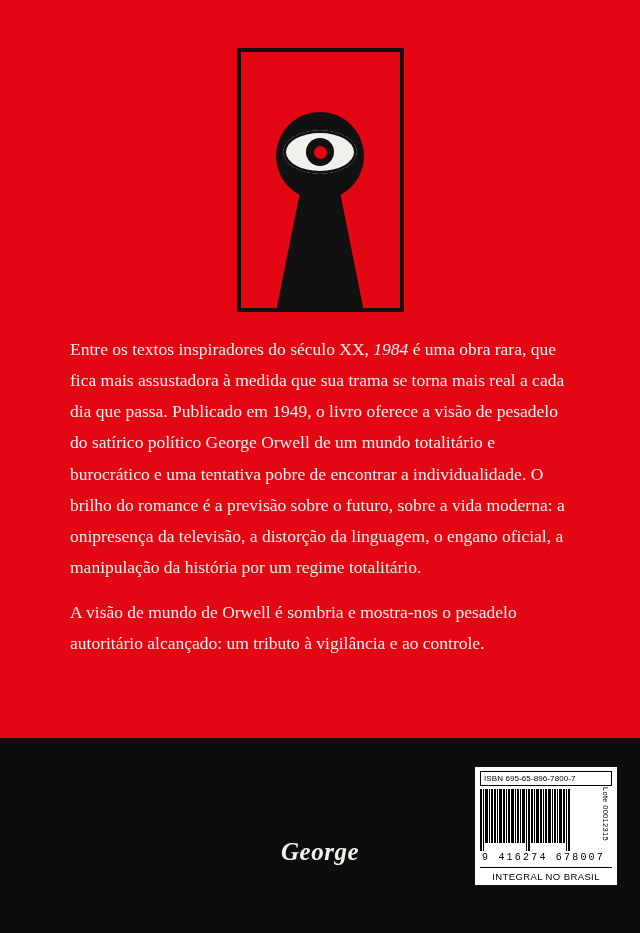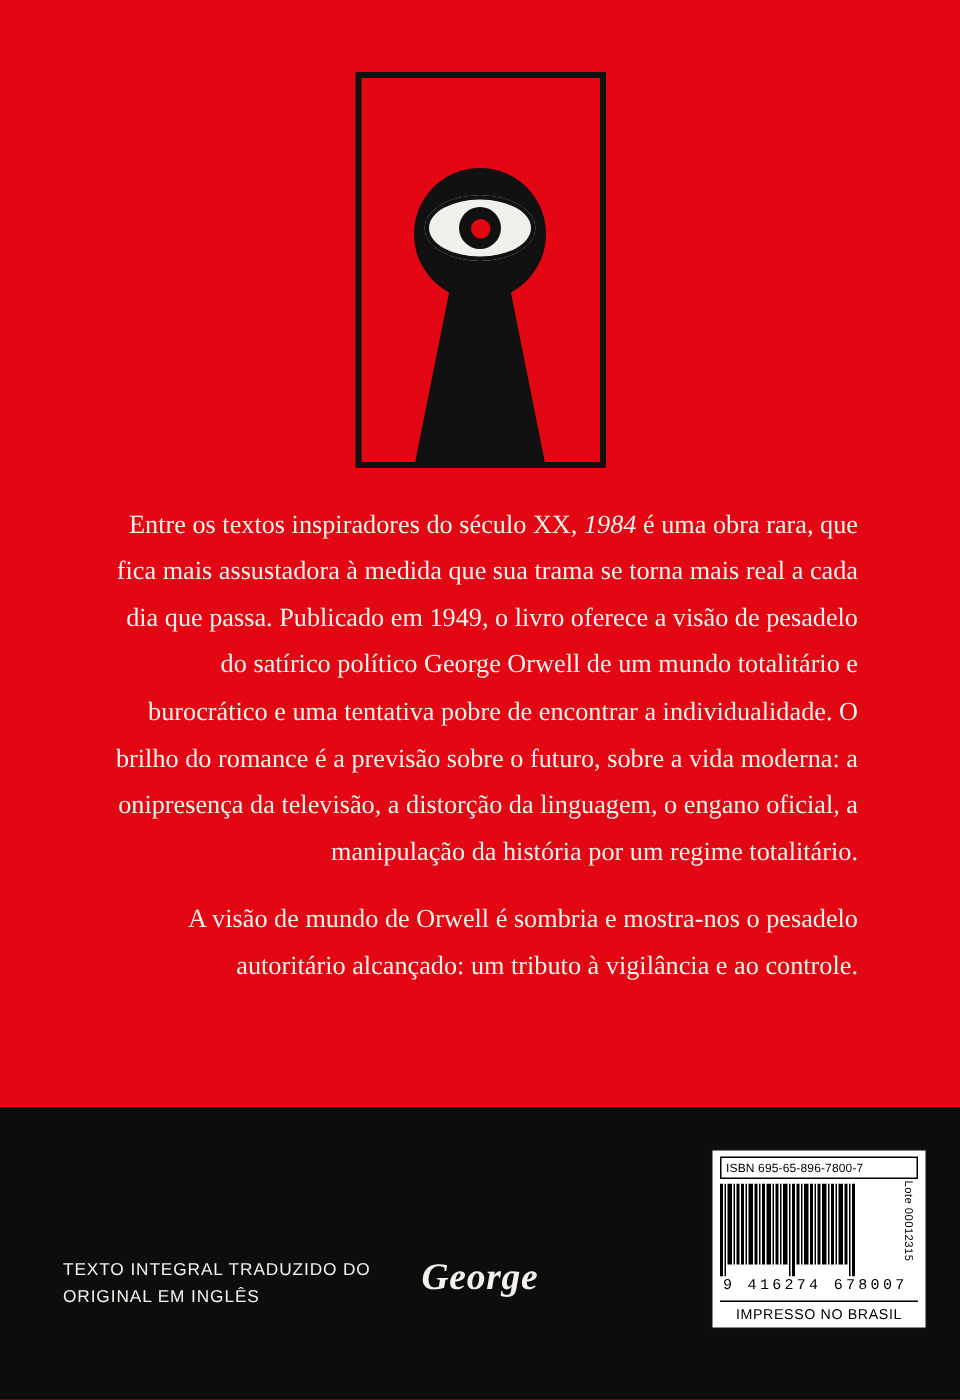--- a/index.html
+++ b/index.html
@@ -116,21 +116,21 @@
   }
   
   .blurb {
     position: absolute;
     top: 334px;
     left: 70px;
     width: 502px;
     color: #f5f2ec;
     font-size: 17.5px;
     line-height: 1.78;
-    text-align: right;
+    text-align: left;
   }
   .blurb p { margin: 0 0 14px 0; }
   .blurb p:last-child { margin-bottom: 13px; }
   .blurb .title-italic { font-style: italic; }
   
   .bottom-band {
     position: absolute;
     left: 0;
     bottom: 0;
     width: 640px;
@@ -271,21 +271,20 @@
       </div>
     </div>
   </div>
 
   <div class="blurb">
     <p><span>Entre os textos inspiradores do século XX, </span><span class="title-italic">1984</span><span> é uma obra rara, que fica mais assustadora à medida que sua trama se torna mais real a cada dia que passa. Publicado em 1949, o livro oferece a visão de pesadelo do satírico político George Orwell de um mundo totalitário e burocrático e uma tentativa pobre de encontrar a individualidade. O brilho do romance é a previsão sobre o futuro, sobre a vida moderna: a onipresença da televisão, a distorção da linguagem, o engano oficial, a manipulação da história por um regime totalitário.</span></p>
     <p>A visão de mundo de Orwell é sombria e mostra-nos o pesadelo autoritário alcançado: um tributo à vigilância e ao controle.</p>
   </div>
 
   <div class="bottom-band">
-    <div class="band-note">TEXTO INTEGRAL TRADUZIDO DO ORIGINAL EM INGLÊS</div>
     <div class="logo">George</div>
 
     <div class="barcode-block">
       <div class="isbn-line">ISBN 695-65-896-7800-7</div>
       <div class="barcode-row">
         <div class="bars">
           <div class="bar tall" style="width:2px"></div>
           <div class="bar tall" style="width:1px"></div>
           <div class="bar" style="width:3px"></div>
           <div class="bar" style="width:1px"></div>
@@ -314,17 +313,17 @@
           <div class="bar" style="width:2px"></div>
           <div class="bar" style="width:1px"></div>
           <div class="bar" style="width:3px"></div>
           <div class="bar" style="width:2px"></div>
           <div class="bar tall" style="width:1px"></div>
           <div class="bar tall" style="width:2px"></div>
         </div>
         <div class="lote">Lote 00012315</div>
       </div>
       <div class="barcode-digits">9 416274 678007</div>
-      <div class="country-line">IMPRESSO NO BRASIL</div>
+      <div class="country-line">INTEGRAL NO BRASIL</div>
     </div>
   </div>
 
 </div>
 
 </body></html>

